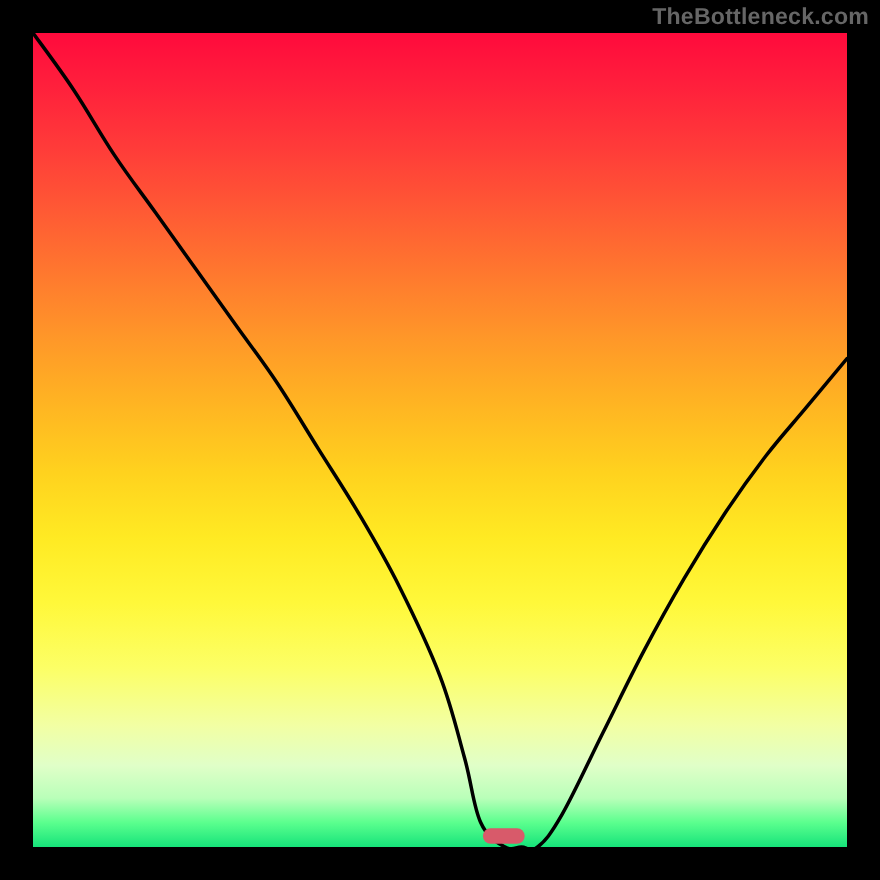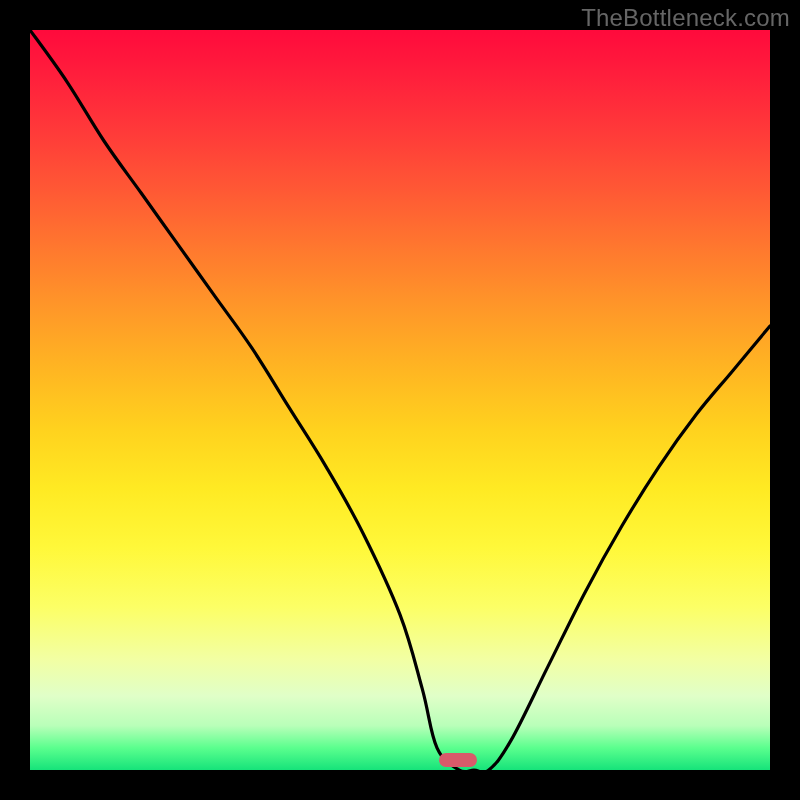--- a/index.html
+++ b/index.html
@@ -14,22 +14,22 @@
   .frame {
     position: relative;
     width: 800px;
     height: 800px;
     background: #000;
   }
   .watermark {
     position: absolute;
     top: 4px;
     right: 10px;
-    font-size: 24px;
-    font-weight: 400;
+    font-size: 21px;
+    font-weight: 700;
     color: #666;
     letter-spacing: 0.2px;
     z-index: 5;
   }
   .plot {
     position: absolute;
     left: 30px;
     top: 30px;
     width: 740px;
     height: 740px;

